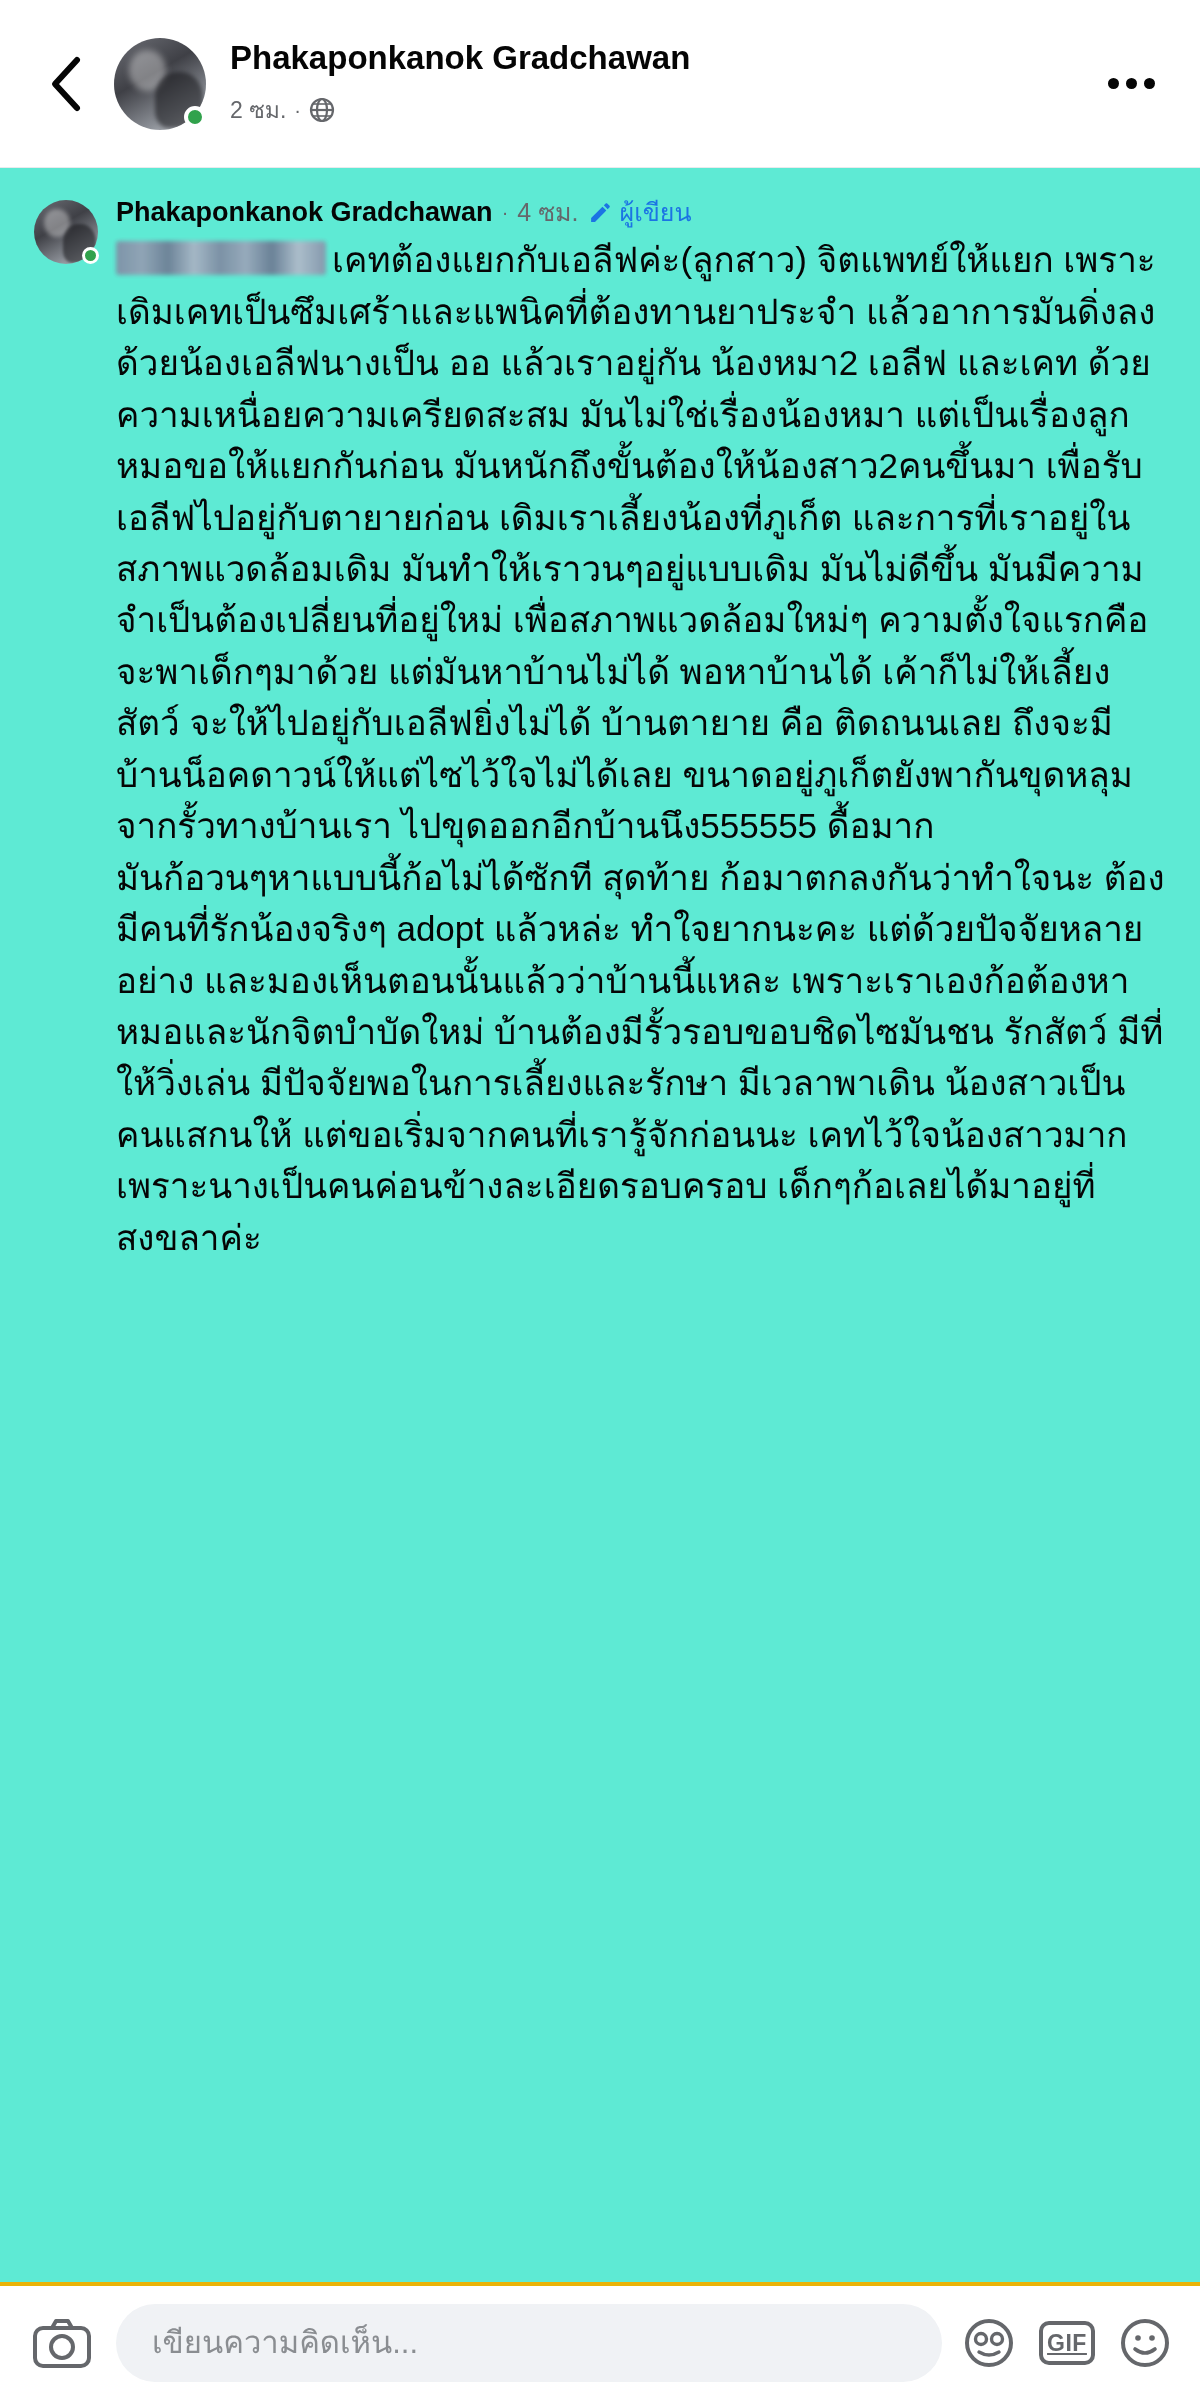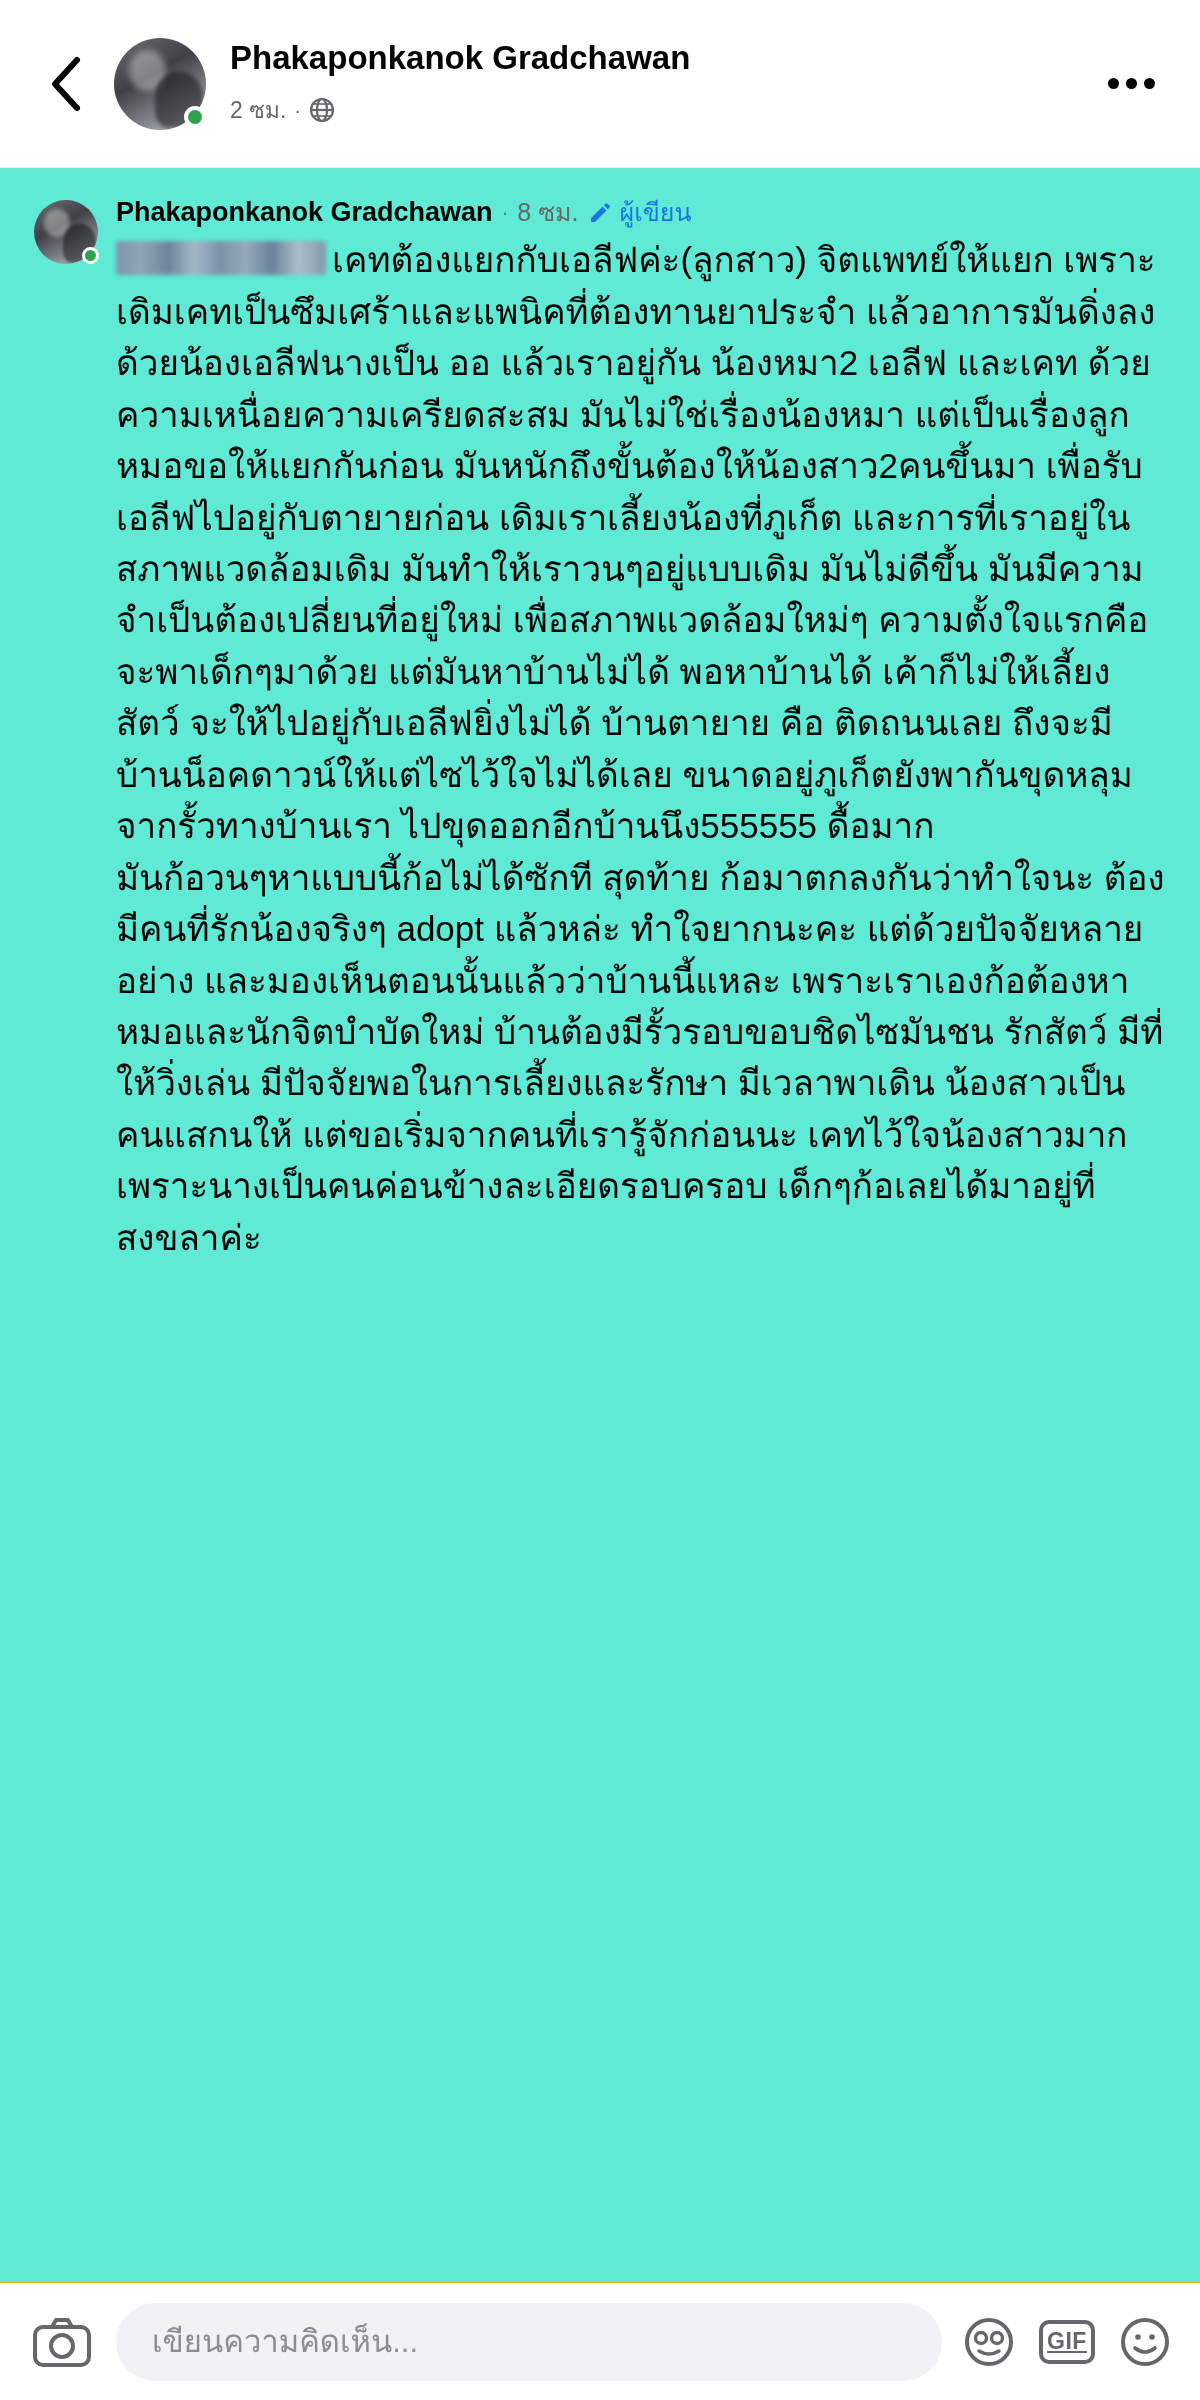--- a/index.html
+++ b/index.html
@@ -253,21 +253,21 @@
 
   
   .composer {
     position: absolute;
     left: 0;
     bottom: 0;
     width: 1200px;
     height: 118px;
     box-sizing: border-box;
     background: #ffffff;
-    border-top: 1px solid #eab308;
+    border-top: 4px solid #eab308;
     display: flex;
     align-items: center;
     padding: 0 26px;
     gap: 18px;
   }
   .camera-btn {
     width: 72px;
     height: 72px;
     flex: 0 0 auto;
     display: flex;
@@ -369,21 +369,21 @@
 
       <div class="c-avatar-wrap">
         <div class="c-avatar"></div>
         <div class="c-online-dot"></div>
       </div>
 
       <div class="c-main">
         <div class="c-meta">
           <span class="c-name">Phakaponkanok Gradchawan</span>
           <span class="dot-sep">·</span>
-          <span class="c-time">8 ซม.</span>
+          <span class="c-time">4 ซม.</span>
           <span class="c-author">
             <svg class="pencil-icon" width="25" height="25" viewBox="0 0 24 24" aria-hidden="true">
               <path d="M3 17.3V21h3.7L17.6 10.1l-3.7-3.7L3 17.3z" fill="#1b74e4"></path>
               <path d="M20.7 7.0c0.4-0.4 0.4-1.0 0-1.4l-2.3-2.3c-0.4-0.4-1.0-0.4-1.4 0l-1.8 1.8 3.7 3.7 1.8-1.8z" fill="#1b74e4"></path>
             </svg>
             <span>ผู้เขียน</span>
           </span>
         </div>
 
         <div class="c-text">

